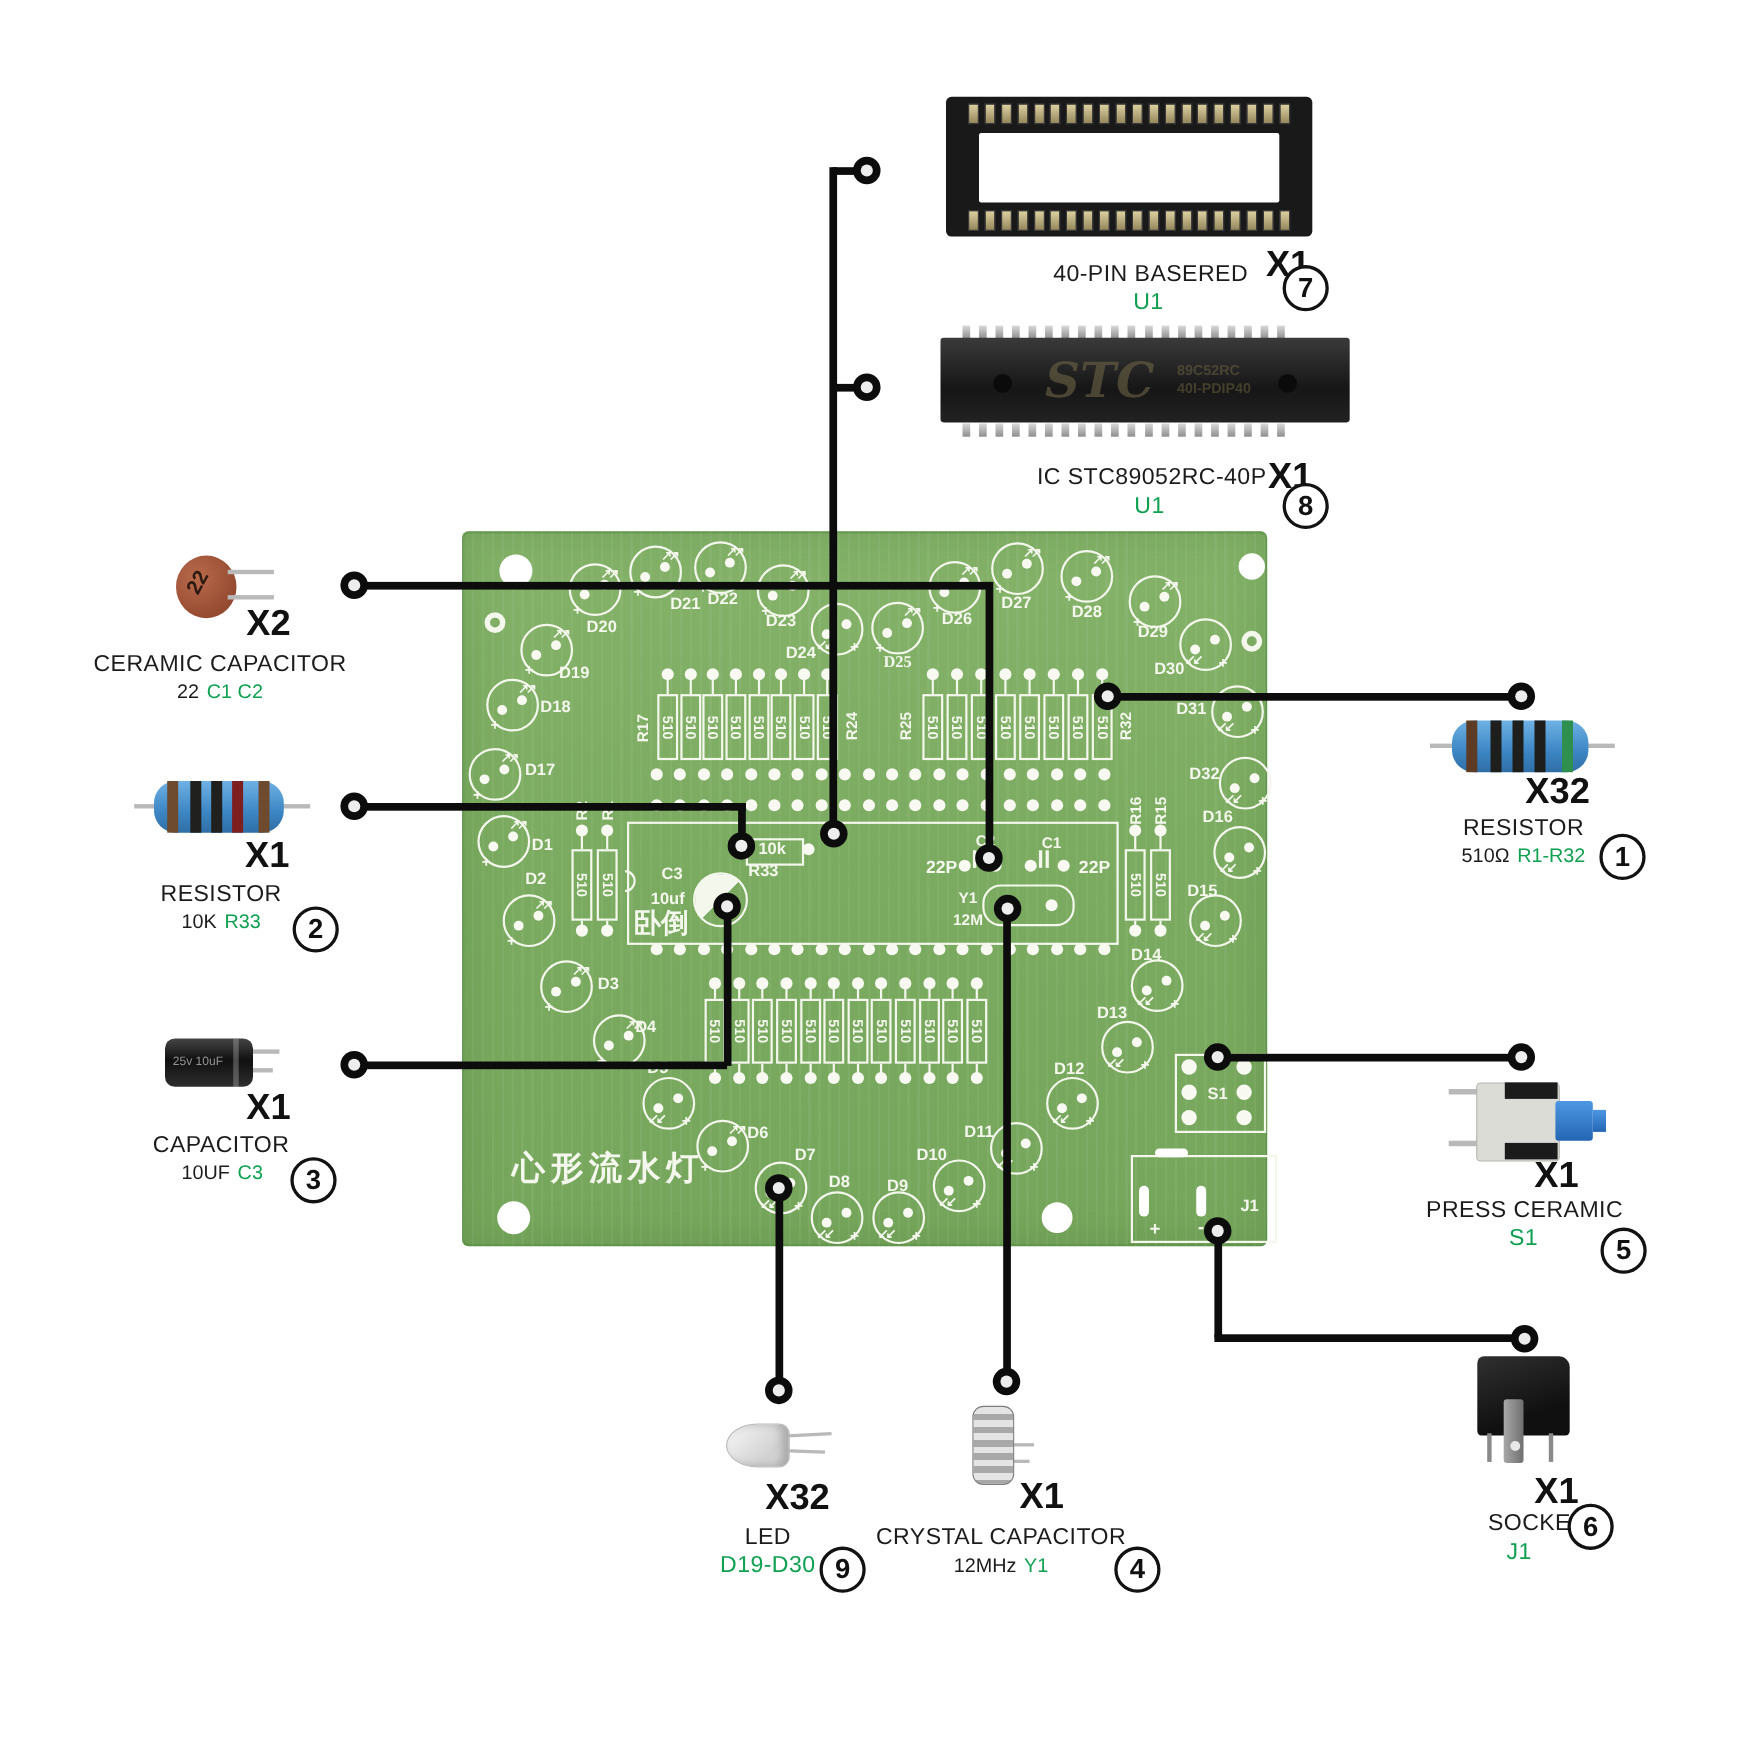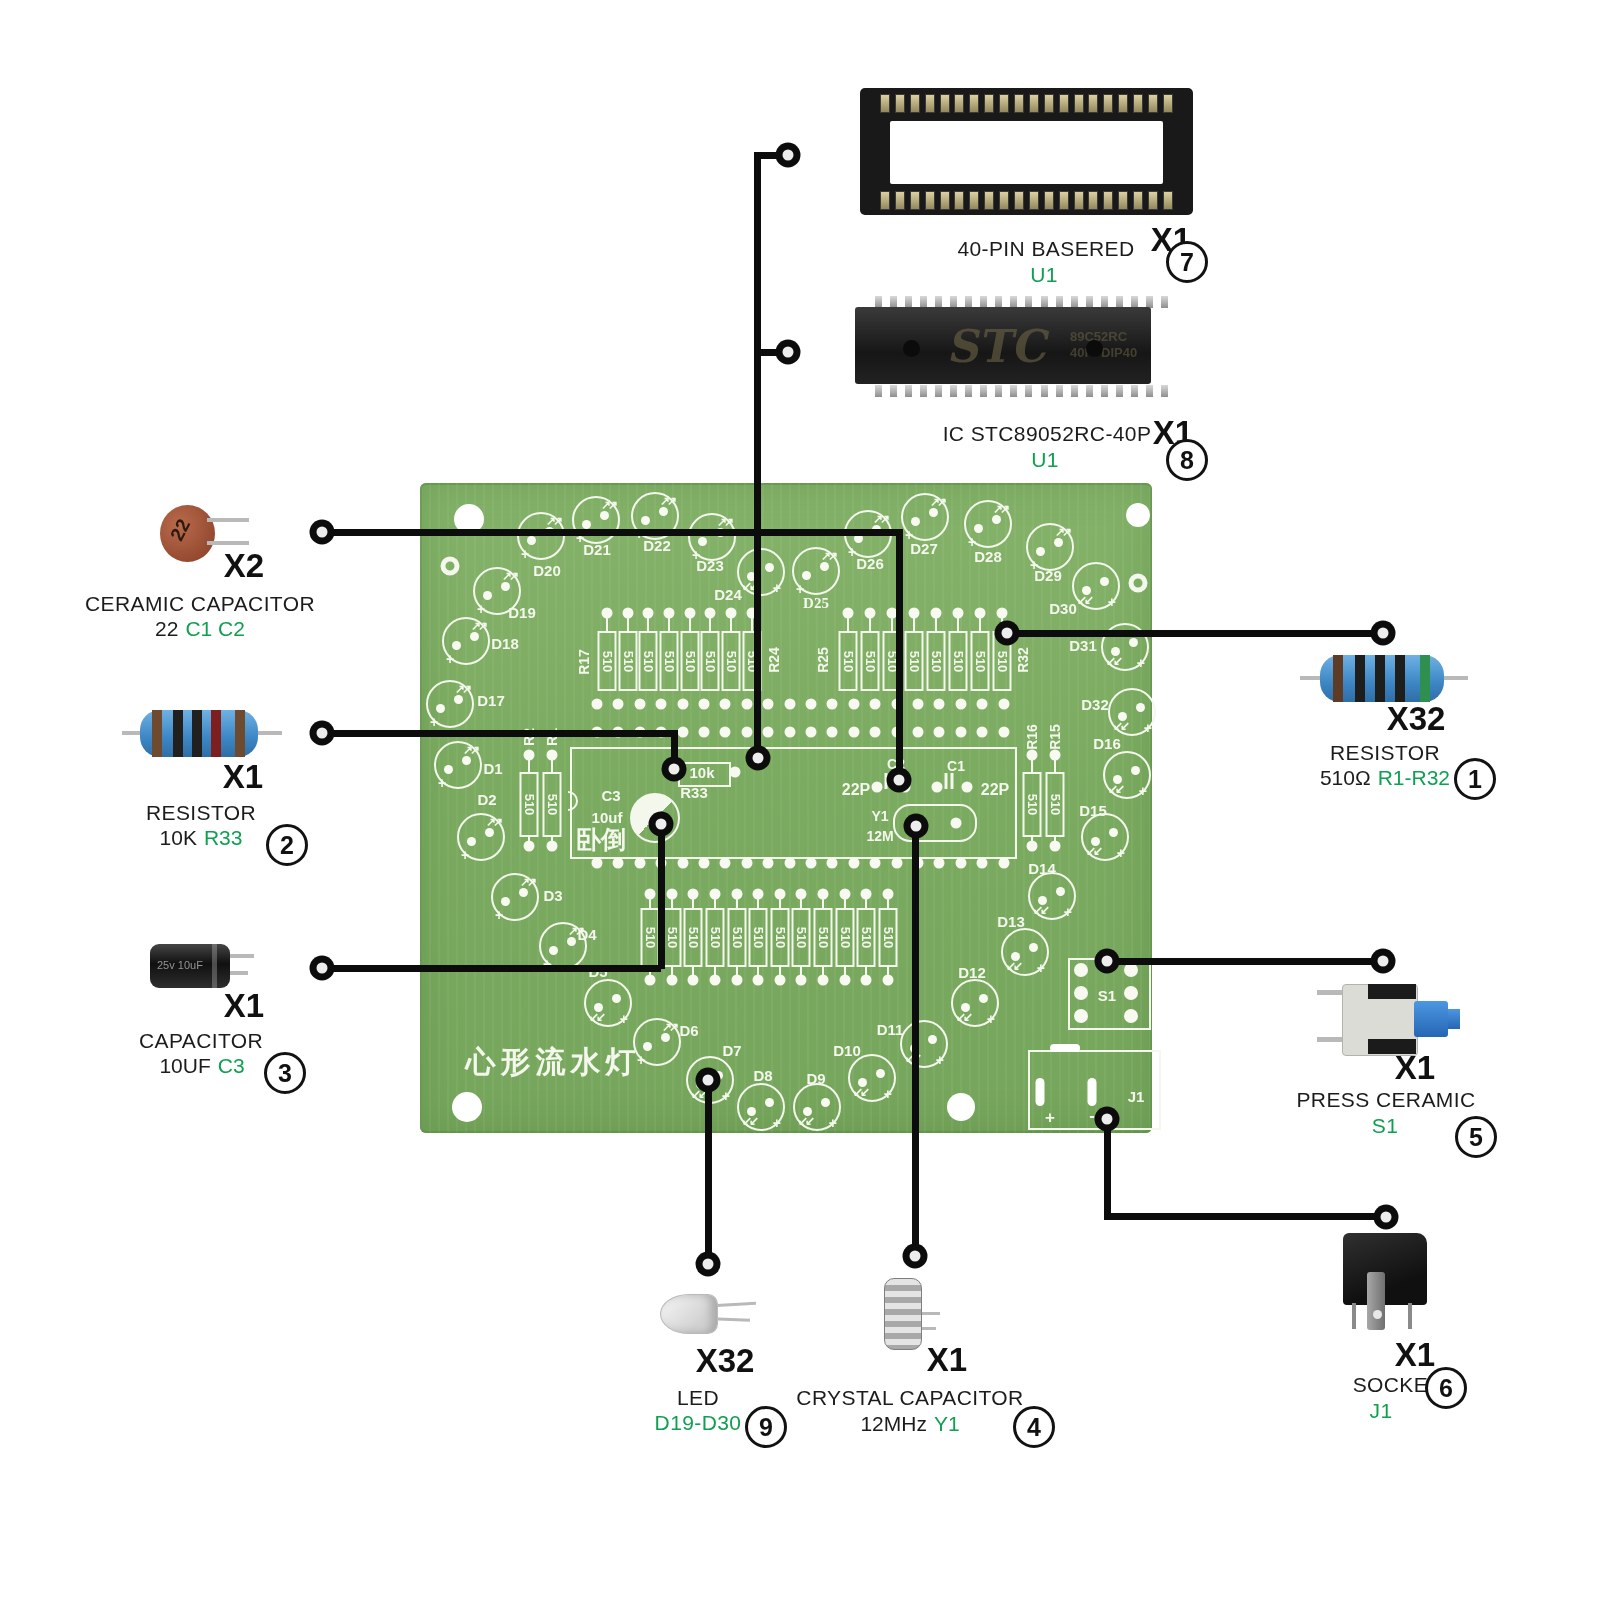--- a/index.html
+++ b/index.html
@@ -2,21 +2,21 @@
 <html><head>
 <meta charset="utf-8">
 <style>
   html,body{margin:0;padding:0}
   body{width:1600px;height:1600px;position:relative;background:#ffffff;overflow:hidden;
        font-family:"Liberation Sans", sans-serif;}
   .abs{position:absolute}
   
   .ctr{position:absolute;transform:translate(-50%,-50%);white-space:nowrap;text-align:center}
   .cname{font-size:21px;color:#1c1c1c;letter-spacing:.4px}
-  .cline{font-size:21px;color:#1c1c1c}
+  .cline{font-size:18px;color:#1c1c1c}
   .cline .grn{margin-left:7px}
   .grn{color:#0FA051}
   .qty{font-size:33px;font-weight:700;color:#111}
   .circnum{position:absolute;width:36px;height:36px;border:3px solid #121212;border-radius:50%;
            background:#fff;display:flex;align-items:center;justify-content:center;
            font-size:25px;font-weight:700;color:#111;transform:translate(-50%,-50%)}
   
   .wire{position:absolute;background:#0c0c0c}
   .wdot{position:absolute;width:25px;height:25px;border-radius:50%;background:#0c0c0c;transform:translate(-50%,-50%)}
   .wdot::after{content:"";position:absolute;inset:7px;border-radius:50%;background:#ededed}
@@ -44,21 +44,21 @@
   .bar{position:absolute;width:3px;height:16px;background:#F3F7EC;transform:translate(-50%,-50%)}
   .slotv{position:absolute;width:9px;height:28px;border-radius:5px;background:#ffffff;transform:translate(-50%,0)}
   .sloth{position:absolute;width:30px;height:8px;border-radius:4px;background:#ffffff}
   
   .pins-row{position:absolute;left:20px;right:20px;display:flex;justify-content:space-between}
   .pin-g{width:8px;height:17px;background:linear-gradient(180deg,#ddd0a0,#94875c);border:1px solid #3a3a3a}
   .pin-s{width:7px;height:12px;background:linear-gradient(180deg,#d9d9d9,#8e8e8e)}
   #comp-socket40{left:860px;top:88px;width:333px;height:127px;background:#191919;border-radius:5px}
   #comp-socket40 .win{position:absolute;left:30px;right:30px;top:33px;bottom:31px;background:#ffffff;border-radius:2px}
   #comp-ic{left:855px;top:296px;width:333px;height:101px}
-  #comp-ic .body{position:absolute;left:0;top:11px;width:296px;height:77px;background:linear-gradient(180deg,#3a3a3a,#161616 60%,#222);border-radius:3px}
+  #comp-ic .body{position:absolute;left:0;top:11px;width:372px;height:77px;background:linear-gradient(180deg,#3a3a3a,#161616 60%,#222);border-radius:3px}
   #comp-ic .logo{position:absolute;left:95px;top:14px;font-family:"DejaVu Serif",serif;font-style:italic;font-weight:700;
                  font-size:44px;color:#6d6345;opacity:.6}
   #comp-ic .ftxt{position:absolute;left:215px;top:22px;font-size:13px;line-height:16px;color:#7a7048;opacity:.45;font-weight:700}
   #comp-ic .mold{position:absolute;width:17px;height:17px;border-radius:50%;background:#0b0b0b;top:33px}
   .disc{position:absolute;left:160px;top:505px;width:55px;height:57px;border-radius:50%;
         background:radial-gradient(circle at 35% 35%,#b96a4c,#93492f 75%,#7c3c27)}
   .disc span{position:absolute;left:10px;top:14px;font-size:19px;font-weight:700;color:#2c1a10;transform:rotate(-62deg);display:block}
   .lead-wire{position:absolute;background:#b9b9b9}
   .resistor{position:absolute;height:47px;border-radius:20px;background:linear-gradient(180deg,#6fb1e4,#3c86c4 60%,#2f6ea6)}
   .band{position:absolute;top:0;bottom:0;width:10px}
@@ -246,21 +246,21 @@
       <div class="larr" style="top: 0px; right: 3px;">↗↗</div>
       <div class="lplus" style="bottom: -4px; left: 2px;">+</div>
     </div>
     <div class="dlab" style="left: 547px; top: 570px;">D20</div>
     <div class="led" style="left: 596px; top: 520px; transform: translate(-50%, -50%);">
       <div class="lpad" style="left: 8px; top: 22px;"></div>
       <div class="lpad" style="left: 26px; top: 13px;"></div>
       <div class="larr" style="top: 0px; right: 3px;">↗↗</div>
       <div class="lplus" style="bottom: -4px; left: 2px;">+</div>
     </div>
-    <div class="dlab" style="left: 597px; top: 549px;">D21</div>
+    <div class="dlab" style="left: 623px; top: 549px;">D21</div>
     <div class="led" style="left: 655px; top: 516px; transform: translate(-50%, -50%);">
       <div class="lpad" style="left: 8px; top: 22px;"></div>
       <div class="lpad" style="left: 26px; top: 13px;"></div>
       <div class="larr" style="top: 0px; right: 3px;">↗↗</div>
       <div class="lplus" style="bottom: -4px; left: 2px;">+</div>
     </div>
     <div class="dlab" style="left: 657px; top: 545px;">D22</div>
     <div class="led" style="left: 712px; top: 537px; transform: translate(-50%, -50%);">
       <div class="lpad" style="left: 8px; top: 22px;"></div>
       <div class="lpad" style="left: 26px; top: 13px;"></div>

